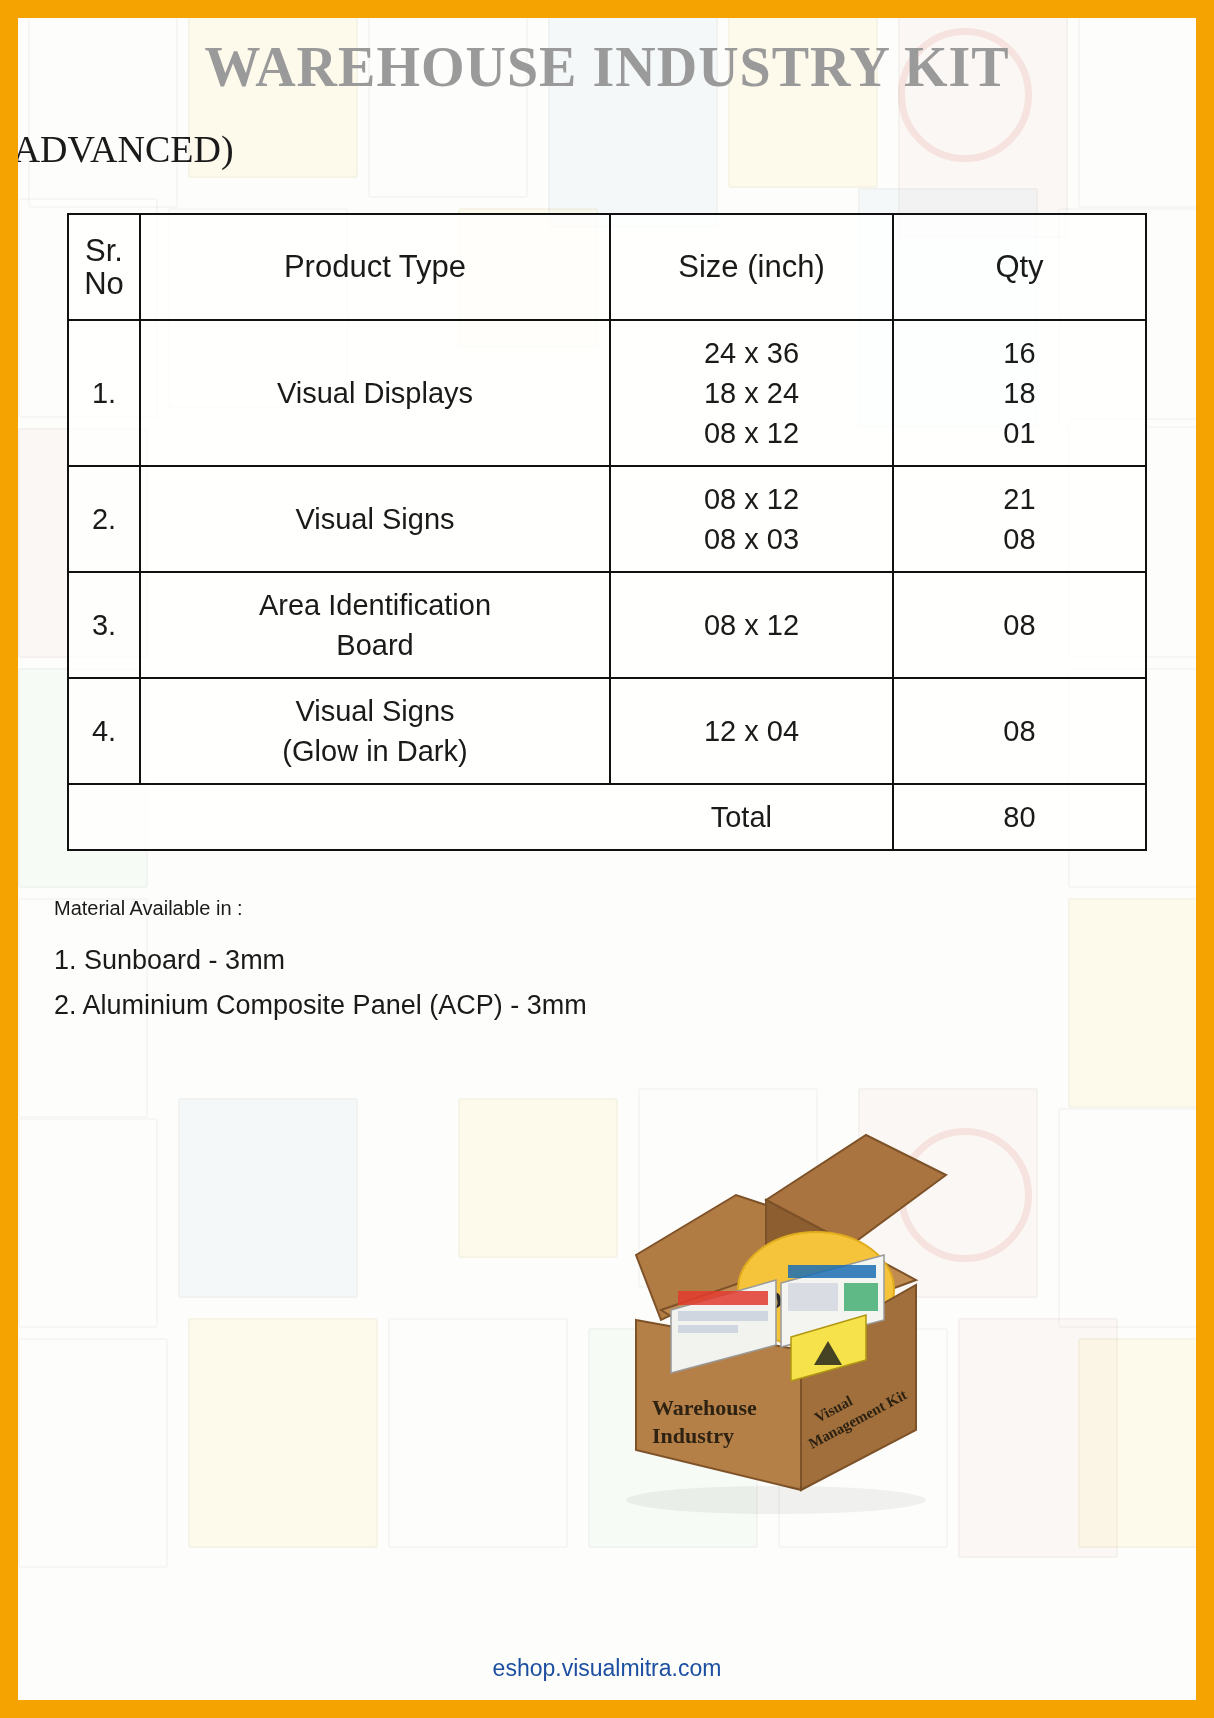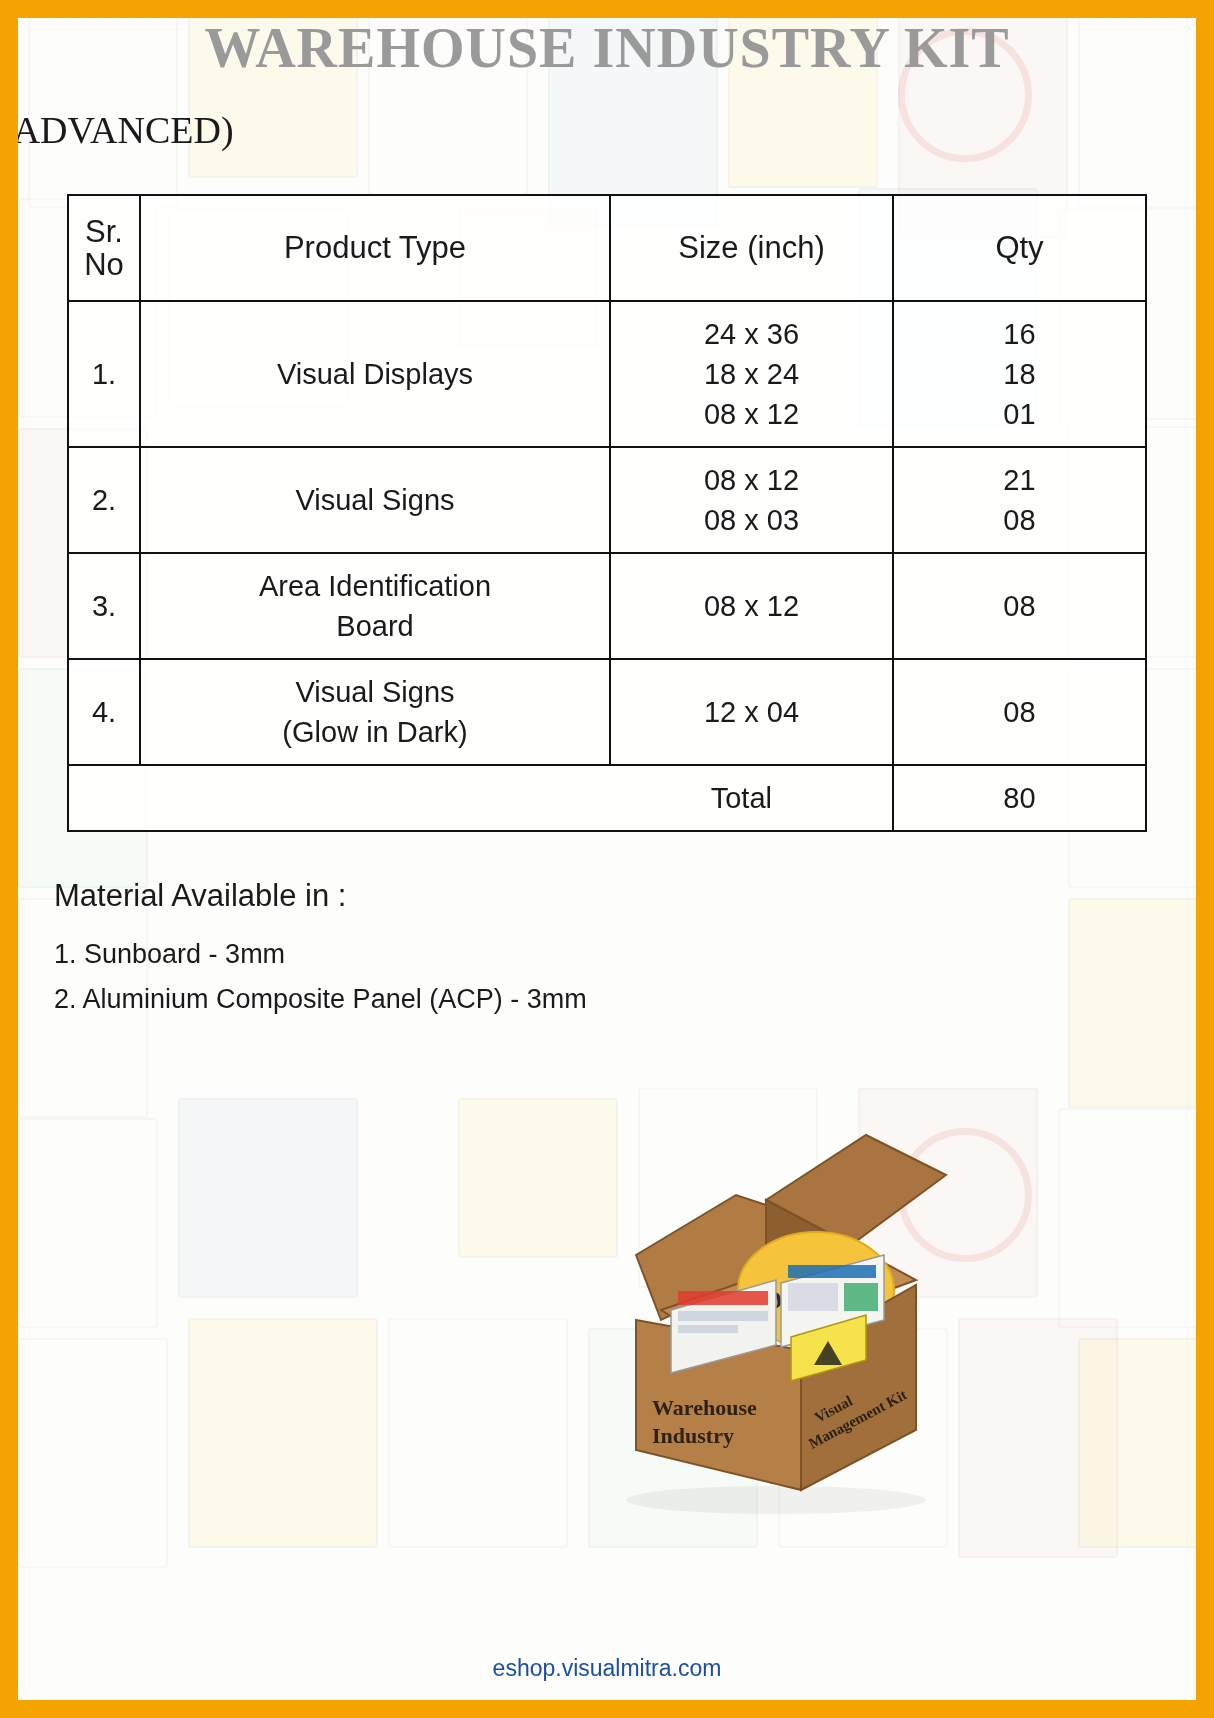--- a/index.html
+++ b/index.html
@@ -76,21 +76,21 @@
     letter-spacing: 0.5px;
     padding-top: 58px;
   }
   .title-sub {
     text-align: center;
     font-family: "Liberation Serif", serif;
     font-size: 56px;
     font-weight: bold;
     color: #9a9a9a;
     letter-spacing: 1px;
-    margin-top: 16px;
+    margin-top: 35px;
   }
   .title-level {
     text-align: left;
     font-family: "Liberation Serif", serif;
     font-size: 38px;
     font-weight: normal;
     color: #1a1a1a;
     margin-top: 28px;
   }
 
@@ -123,21 +123,21 @@
   .col-type{ width: 470px; }
   .col-size{ width: 283px; }
   .col-qty { width: 253px; }
   .cell-lines span { display: block; }
   td.total-label {
     font-weight: bold;
     font-size: 30px;
   }
 
   .material-head {
-    font-size: 31px;
+    font-size: 20px;
     color: #1a1a1a;
     margin: 46px 0 0 54px;
   }
   .material-list {
     margin: 18px 0 0 54px;
     font-size: 27px;
     color: #1a1a1a;
     line-height: 1.65;
   }
 

